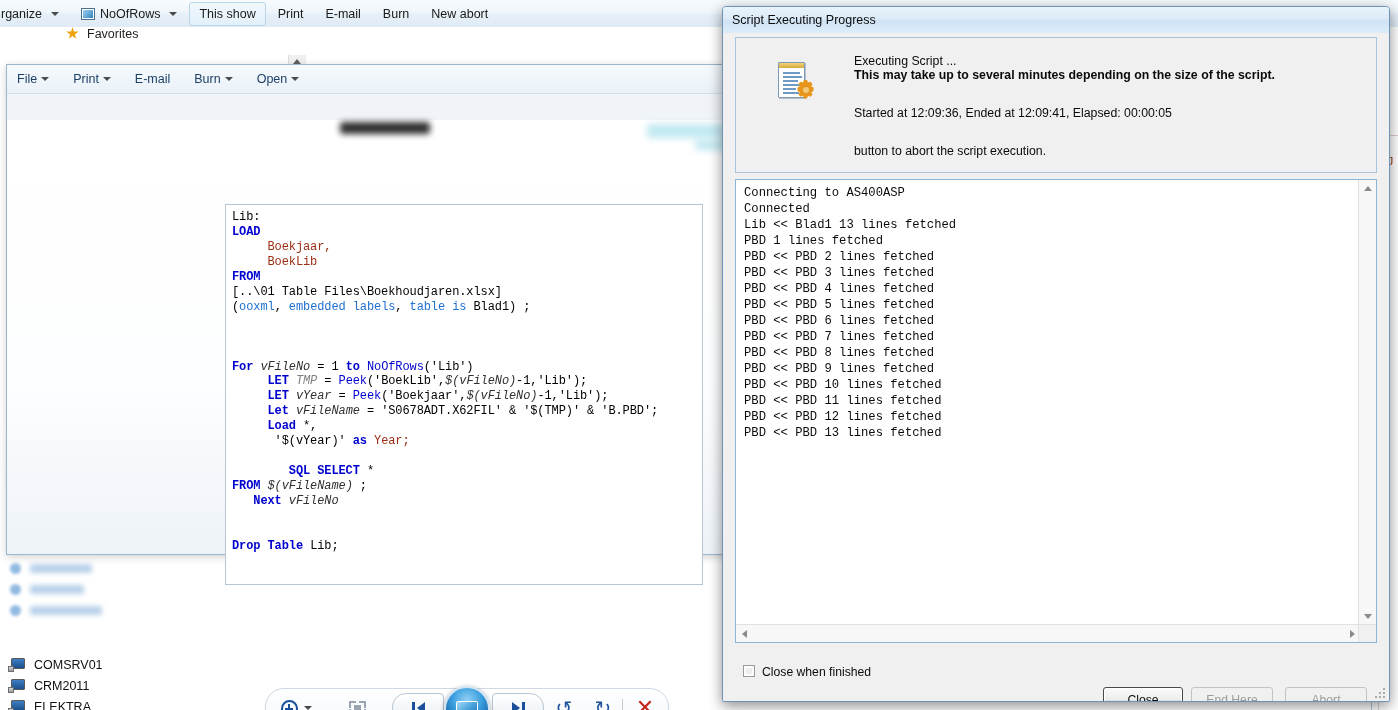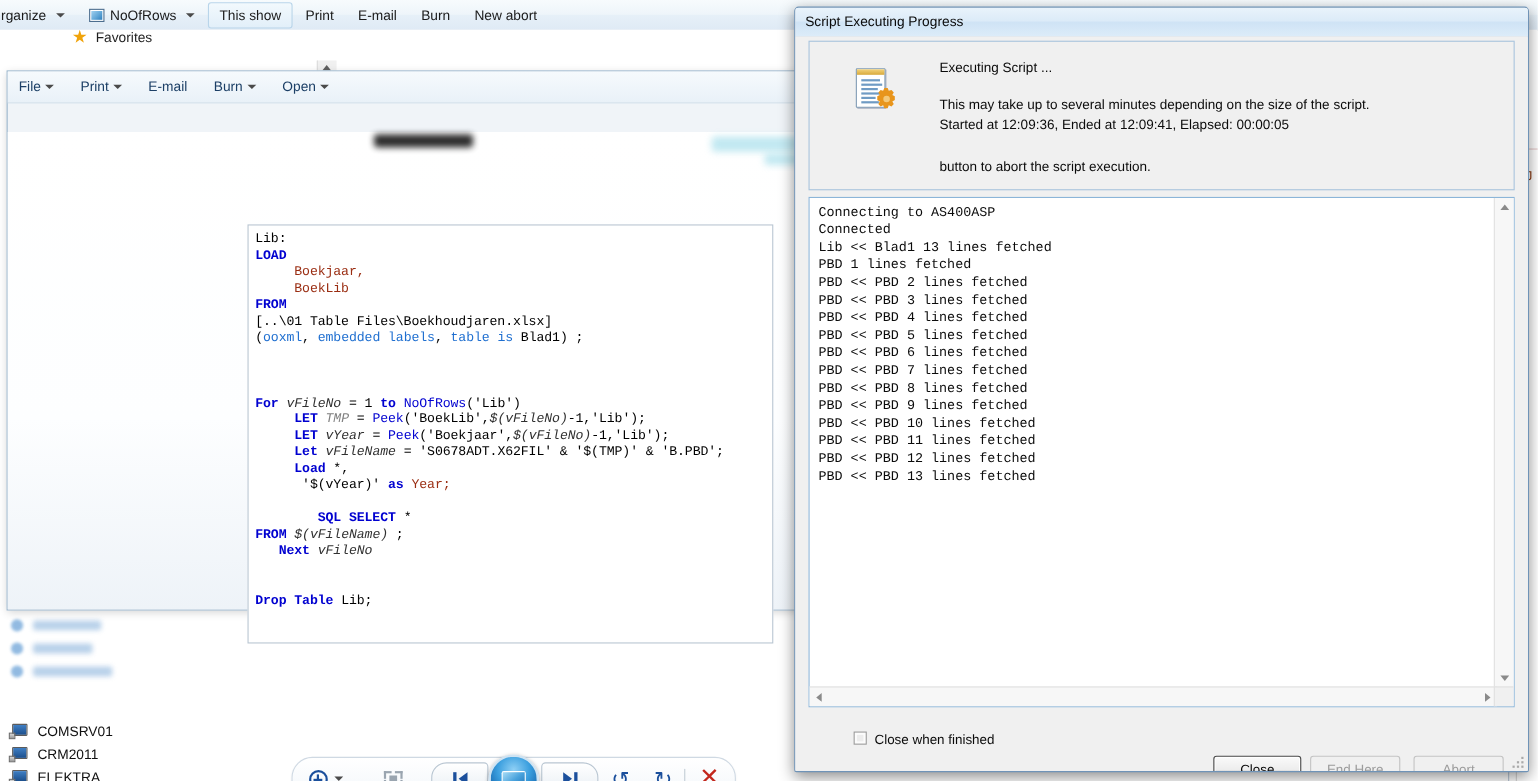--- a/index.html
+++ b/index.html
@@ -292,21 +292,21 @@
   .sb-right{right:6px;top:5px;border-top:4px solid transparent;border-bottom:4px solid transparent;border-left:5px solid #8a8a8a;}
   #sb-corner{
     position:absolute;right:0;bottom:0;width:17px;height:17px;background:#f0f0f0;
     border-left:1px solid #e0e0e0;border-top:1px solid #e0e0e0;
   }
 
   #dlg-footer{
     position:absolute;left:0;top:618px;width:666px;height:50px;
   }
   #cwf-wrap{
-    position:absolute;left:20px;top:14px;display:flex;margin-left:33px;
+    position:absolute;left:20px;top:14px;display:flex;
   }
   #cwf-box{
     width:12px;height:12px;background:#fcfcfc;border:1px solid #9a9a9a;box-sizing:border-box;
     display:inline-block;position:relative;
   }
   #cwf-box::after{
     content:"";position:absolute;left:2px;top:2px;right:2px;bottom:2px;background:#ededed;
   }
   #cwf-label{margin-left:7px;font-size:12.2px;color:#0b0b0b;}
   .dlg-btn{
@@ -513,21 +513,21 @@
           <i class="note-line" style="top:9px;width:17px;"></i>
           <i class="note-line" style="top:13px;width:19px;"></i>
           <i class="note-line" style="top:17px;width:15px;"></i>
           <i class="note-line" style="top:21px;width:18px;"></i>
           <i class="note-line" style="top:25px;width:13px;"></i>
           <i class="note-line" style="top:29px;width:16px;"></i>
         </span>
         <span class="gear"></span>
       </div>
       <div class="hdr-line" style="top:16px;">Executing Script ...</div>
-      <div class="hdr-line" style="top:50px;">This may take up to several minutes depending on the size of the script.</div>
+      <div class="hdr-line" style="top:30px;font-weight:bold;">This may take up to several minutes depending on the size of the script.</div>
       <div class="hdr-line" style="top:68px;">Started at 12:09:36, Ended at 12:09:41,  Elapsed: 00:00:05</div>
       <div class="hdr-line" style="top:106px;">button to abort the script execution.</div>
     </div>
 
     <div id="log-box">
       <div id="log-text"><div>Connecting to AS400ASP</div><div>Connected</div><div>Lib &lt;&lt; Blad1 13 lines fetched</div><div>PBD 1 lines fetched</div><div>PBD &lt;&lt; PBD 2 lines fetched</div><div>PBD &lt;&lt; PBD 3 lines fetched</div><div>PBD &lt;&lt; PBD 4 lines fetched</div><div>PBD &lt;&lt; PBD 5 lines fetched</div><div>PBD &lt;&lt; PBD 6 lines fetched</div><div>PBD &lt;&lt; PBD 7 lines fetched</div><div>PBD &lt;&lt; PBD 8 lines fetched</div><div>PBD &lt;&lt; PBD 9 lines fetched</div><div>PBD &lt;&lt; PBD 10 lines fetched</div><div>PBD &lt;&lt; PBD 11 lines fetched</div><div>PBD &lt;&lt; PBD 12 lines fetched</div><div>PBD &lt;&lt; PBD 13 lines fetched</div></div>
 
       <div id="log-vscroll">
         <i class="sb-arrow sb-up"></i>
         <i class="sb-arrow sb-down"></i>

